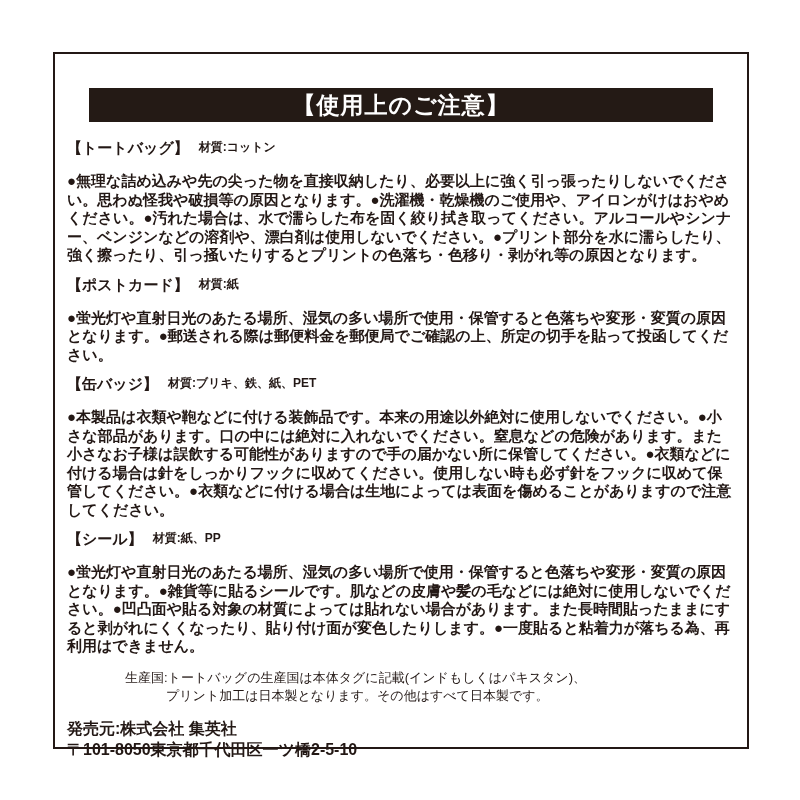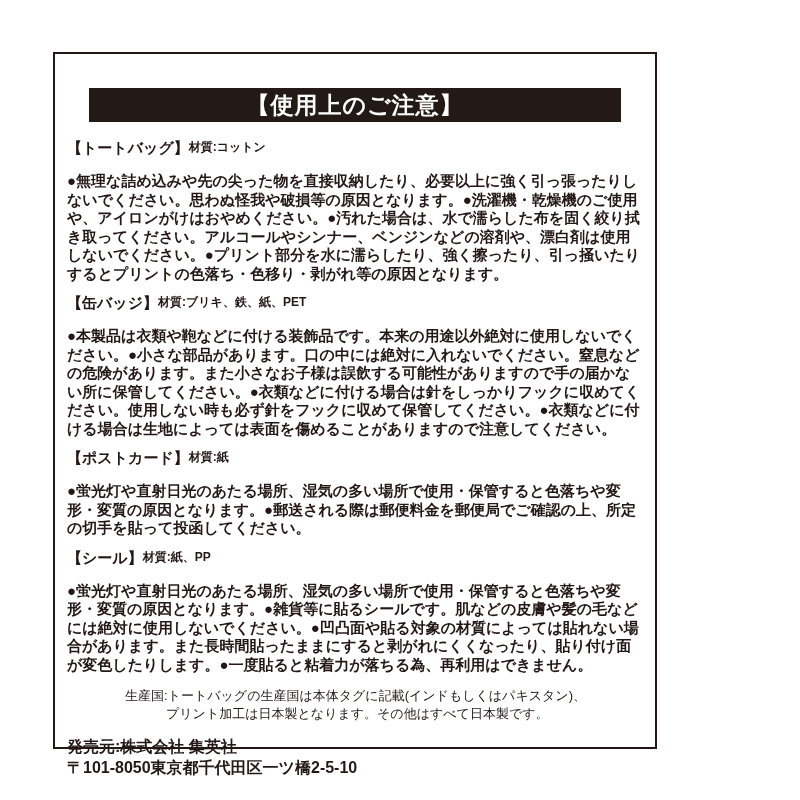--- a/index.html
+++ b/index.html
@@ -11,41 +11,41 @@
   *{margin:0;padding:0;box-sizing:border-box;}
   html,body{width:800px;height:800px;background:var(--paper);overflow:hidden;}
   body{
     font-family:"Liberation Sans","DejaVu Sans",sans-serif;
     color:var(--ink);
     position:relative;
   }
   .frame{
     position:absolute;
     left:53px;top:52px;
-    width:604px;height:697px;
+    width:696px;height:697px;
     border:2px solid var(--ink);
     background:var(--paper);
   }
   .title-bar{
     margin:34px 34px 0 34px;
     height:34px;
     background:var(--header_bg);
     color:var(--header_text);
     display:flex;align-items:center;justify-content:center;
     font-size:23px;
     font-weight:bold;
     letter-spacing:1px;
   }
   .content{
     padding:17px 12px 0 12px;
     color:var(--ink);
   }
   .product-section{margin-bottom:11px;}
   .sec-head{
-    display:flex;align-items:flex-end;gap:0;
+    display:flex;align-items:flex-end;gap:10px;
     font-weight:bold;
     line-height:17px;
   }
   .sec-title{font-size:15px;}
   .sec-material{font-size:12px;}
   .sec-body{
     font-size:15px;
     line-height:18.5px;
     font-weight:bold;
     margin-top:16px;
@@ -86,32 +86,32 @@
       <div class="sec-head">
         <span class="sec-title">【トートバッグ】</span>
         <span class="sec-material">材質:コットン</span>
       </div>
       <p class="sec-body">●無理な詰め込みや先の尖った物を直接収納したり、必要以上に強く引っ張ったりしないでください。思わぬ怪我や破損等の原因となります。●洗濯機・乾燥機のご使用や、アイロンがけはおやめください。●汚れた場合は、水で濡らした布を固く絞り拭き取ってください。アルコールやシンナー、ベンジンなどの溶剤や、漂白剤は使用しないでください。●プリント部分を水に濡らしたり、強く擦ったり、引っ掻いたりするとプリントの色落ち・色移り・剥がれ等の原因となります。</p>
     </section>
 
 
     <section class="product-section">
       <div class="sec-head">
+        <span class="sec-title">【ポストカード】</span>
+        <span class="sec-material">材質:紙</span>
+      </div>
+      <p class="sec-body">●蛍光灯や直射日光のあたる場所、湿気の多い場所で使用・保管すると色落ちや変形・変質の原因となります。●郵送される際は郵便料金を郵便局でご確認の上、所定の切手を貼って投函してください。</p>
+    </section>
+
+    <section class="product-section">
+      <div class="sec-head">
         <span class="sec-title">【缶バッジ】</span>
         <span class="sec-material">材質:ブリキ、鉄、紙、PET</span>
       </div>
       <p class="sec-body">●本製品は衣類や鞄などに付ける装飾品です。本来の用途以外絶対に使用しないでください。●小さな部品があります。口の中には絶対に入れないでください。窒息などの危険があります。また小さなお子様は誤飲する可能性がありますので手の届かない所に保管してください。●衣類などに付ける場合は針をしっかりフックに収めてください。使用しない時も必ず針をフックに収めて保管してください。●衣類などに付ける場合は生地によっては表面を傷めることがありますので注意してください。</p>
-    </section>
-
-    <section class="product-section">
-      <div class="sec-head">
-        <span class="sec-title">【ポストカード】</span>
-        <span class="sec-material">材質:紙</span>
-      </div>
-      <p class="sec-body">●蛍光灯や直射日光のあたる場所、湿気の多い場所で使用・保管すると色落ちや変形・変質の原因となります。●郵送される際は郵便料金を郵便局でご確認の上、所定の切手を貼って投函してください。</p>
     </section>
 
     <section class="product-section">
       <div class="sec-head">
         <span class="sec-title">【シール】</span>
         <span class="sec-material">材質:紙、PP</span>
       </div>
       <p class="sec-body">●蛍光灯や直射日光のあたる場所、湿気の多い場所で使用・保管すると色落ちや変形・変質の原因となります。●雑貨等に貼るシールです。肌などの皮膚や髪の毛などには絶対に使用しないでください。●凹凸面や貼る対象の材質によっては貼れない場合があります。また長時間貼ったままにすると剥がれにくくなったり、貼り付け面が変色したりします。●一度貼ると粘着力が落ちる為、再利用はできません。</p>
     </section>
 

